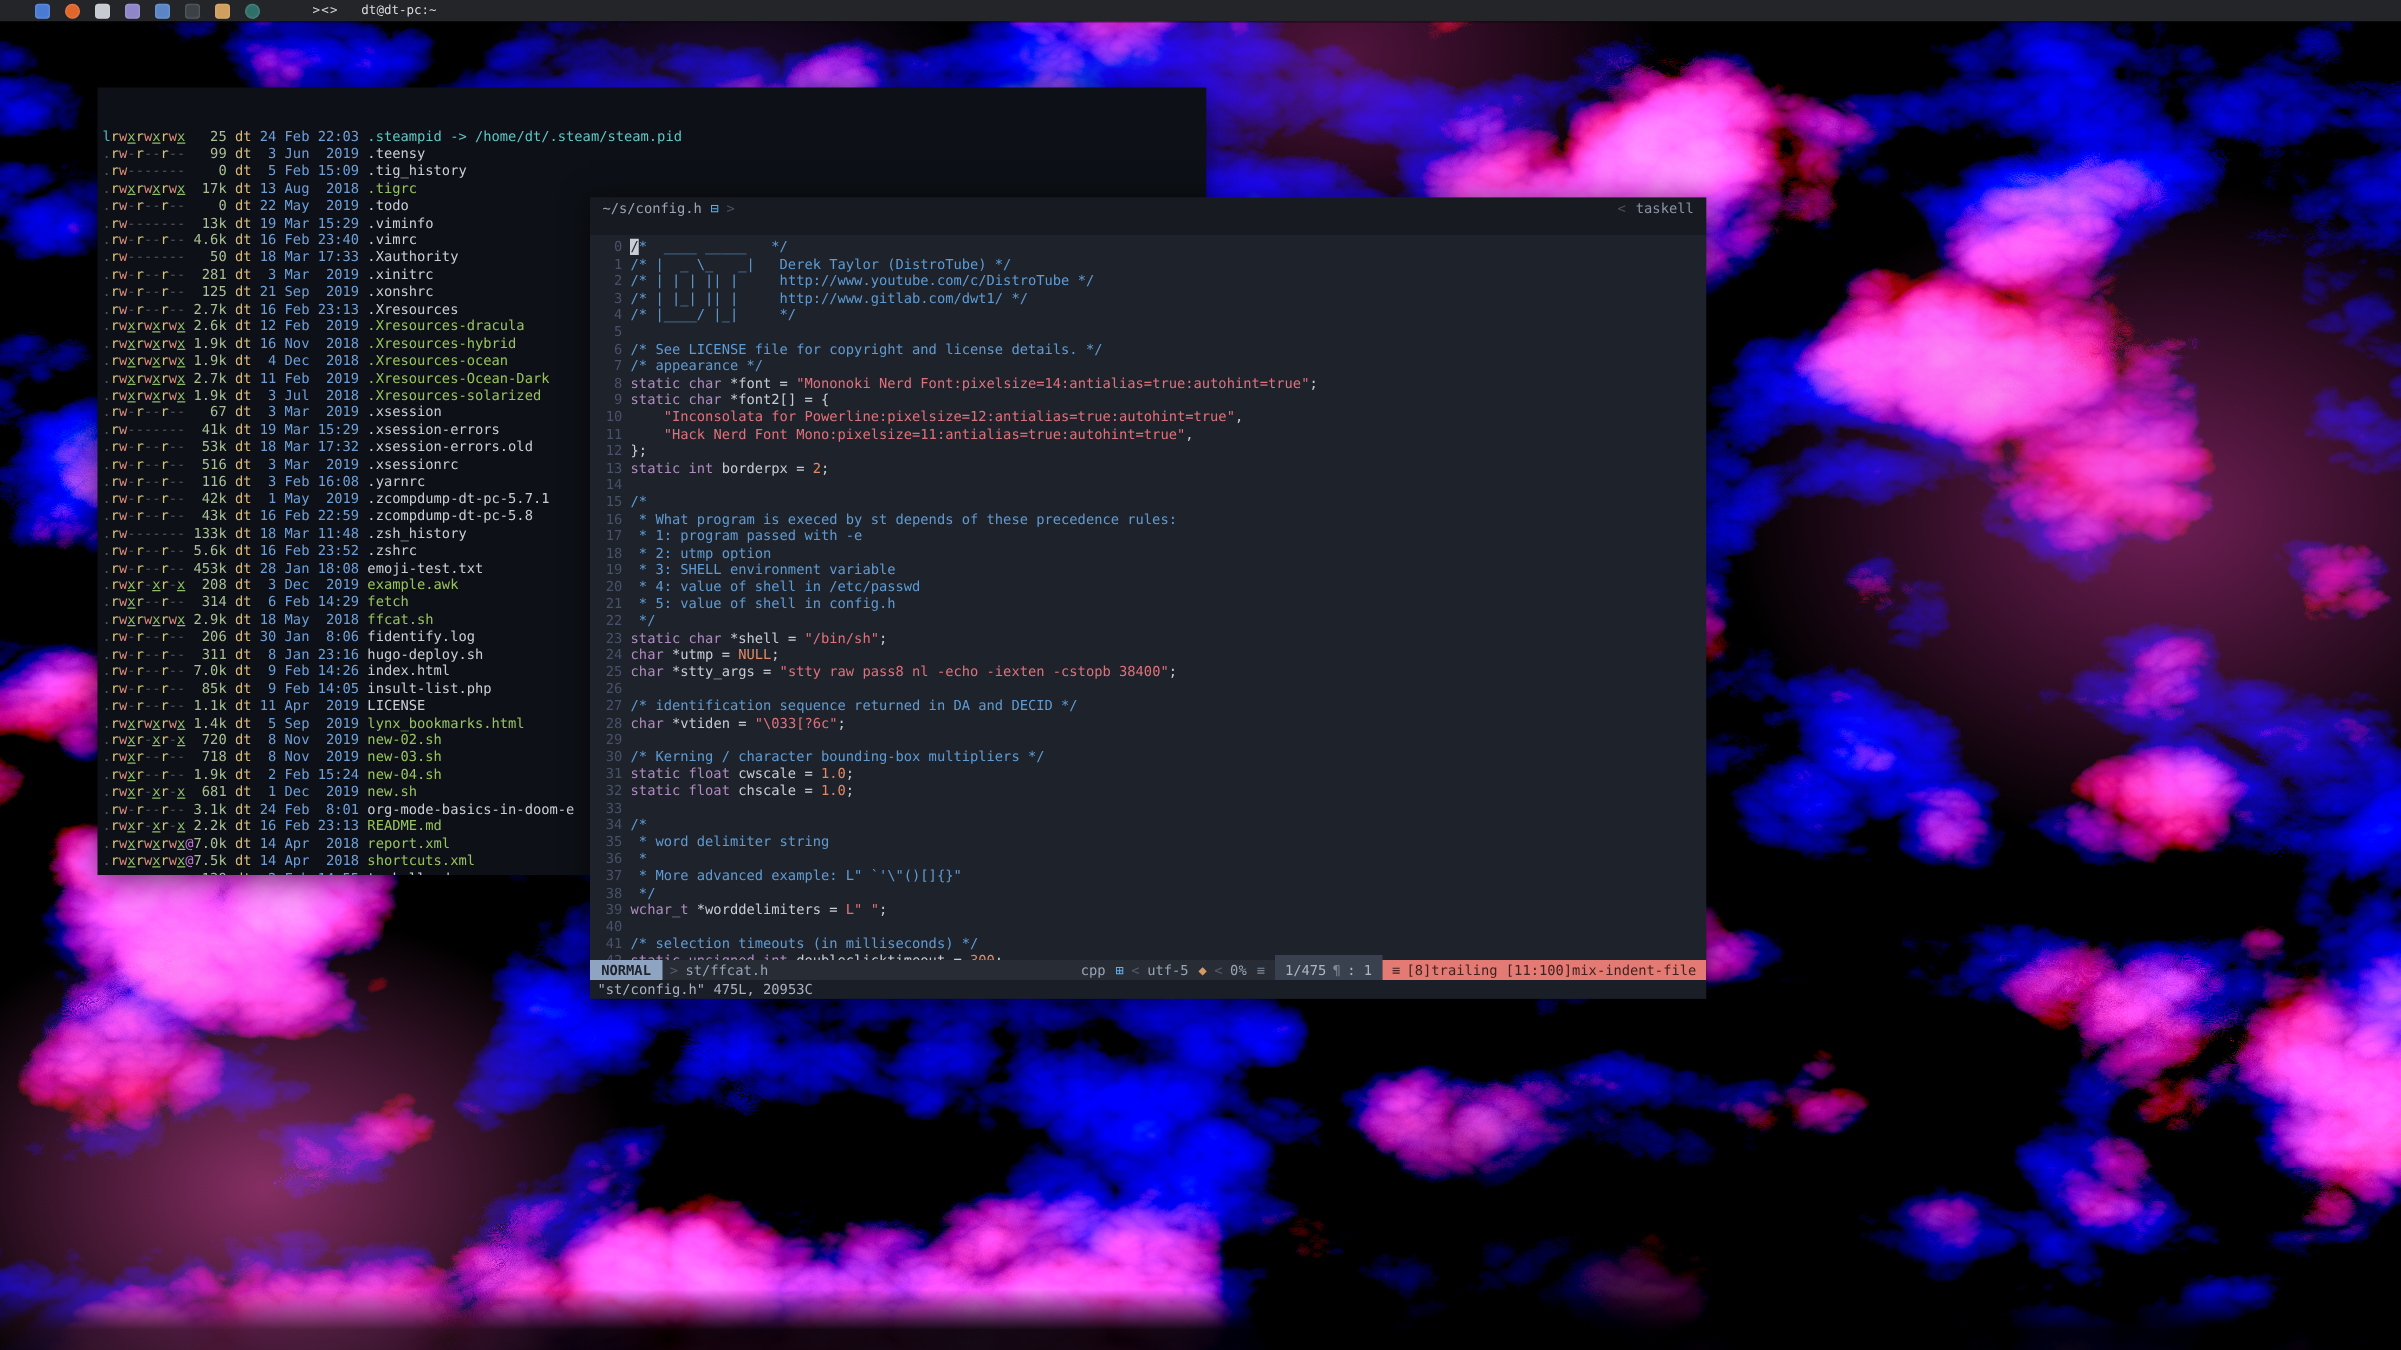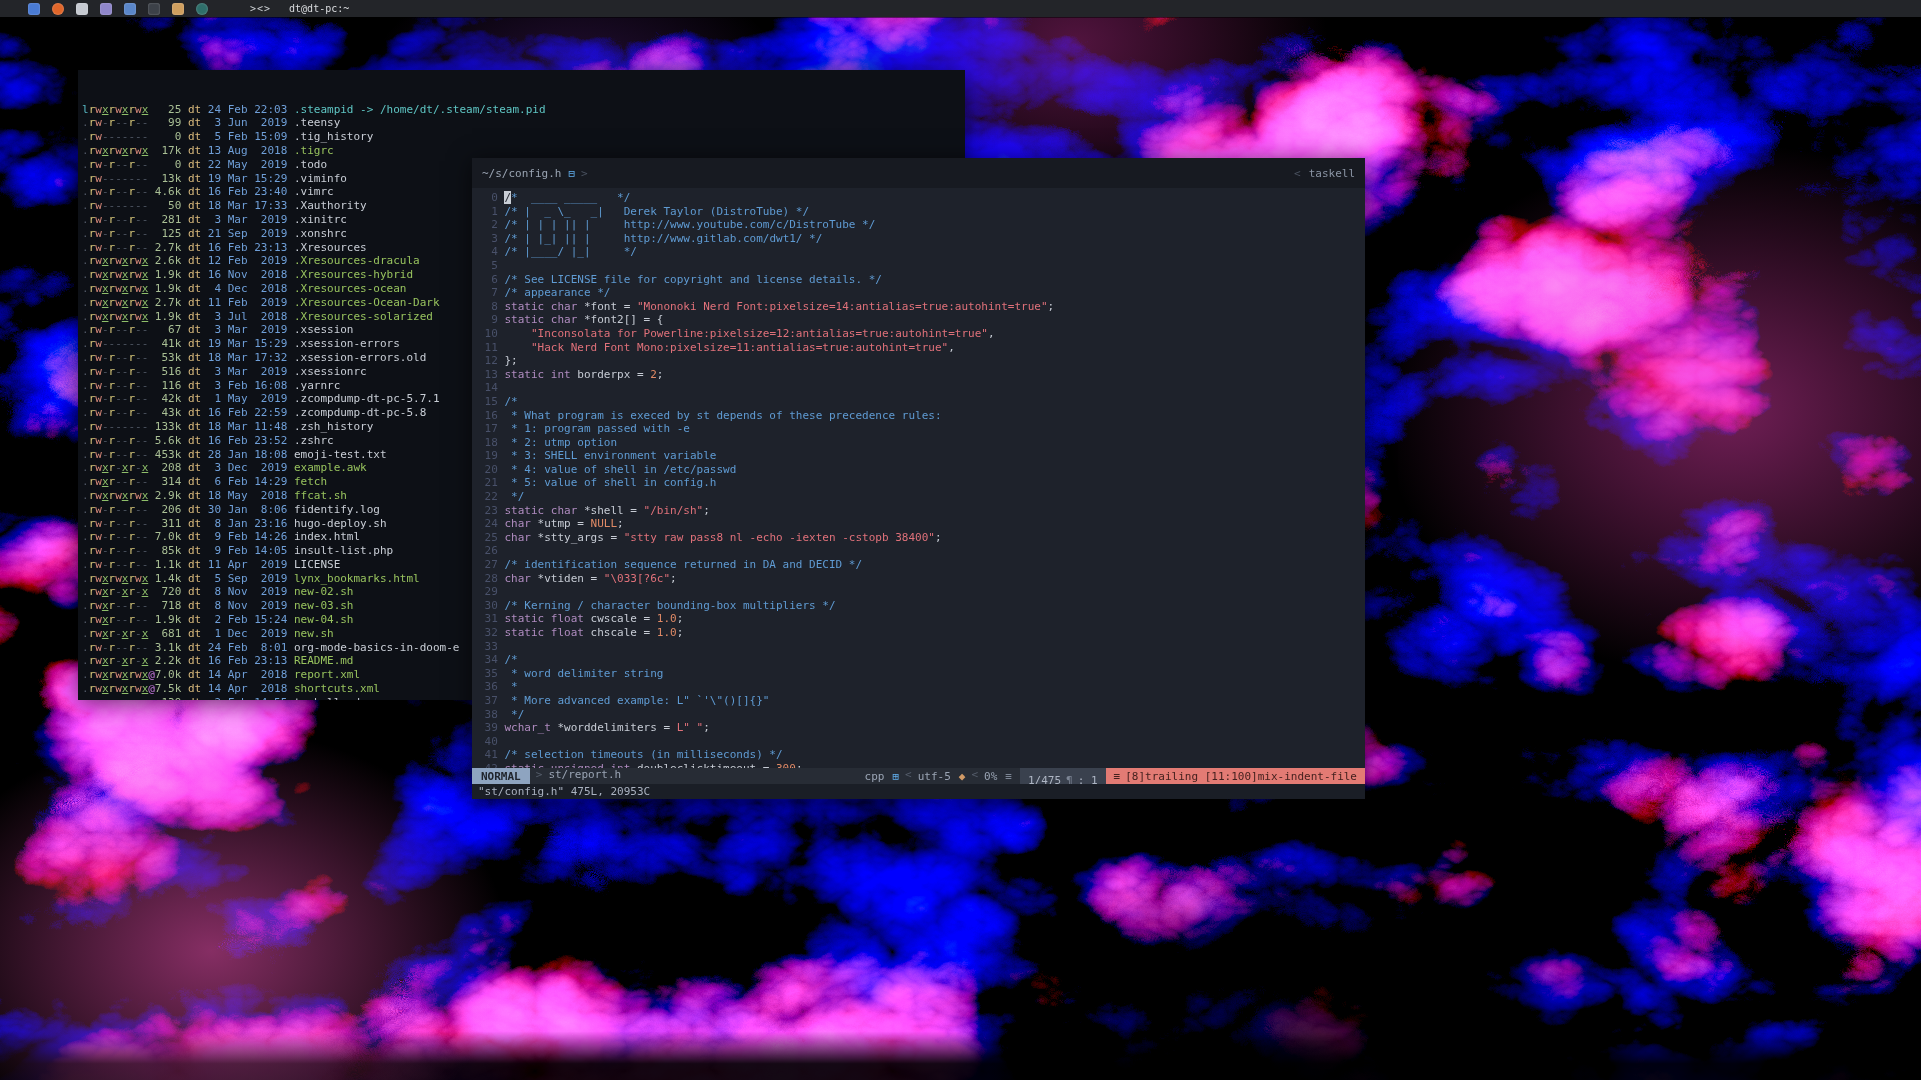--- a/index.html
+++ b/index.html
@@ -38,36 +38,36 @@
   .perm{display:inline-block;width:11ch}
   .pr{color:#d7c77a}.pw{color:#d98a7b}.px{color:#8fbf6a;text-decoration:underline}
   .pd{color:#4f5663}.pl{color:#56b6c2}.pa{color:#c678dd}
   .size{display:inline-block;width:4ch;text-align:right;color:#a9bf95}
   .owner{display:inline-block;margin:0 1ch;color:#d9b97c}
   .date{display:inline-block;margin-right:1ch;color:#6f9fd8}
   .name.file{color:#c9ced6}.name.exec{color:#98c35e}.name.link{color:#5fc6c4}
   .linktgt{color:#5fc6c4}
 
   
-  .tabline{height:17px;background:#171a21;display:flex;align-items:center;padding:15px 10px;color:#9aa4b2;flex:0 0 auto}
+  .tabline{height:17px;background:#171a21;display:flex;align-items:flex-end;padding:15px 10px;color:#9aa4b2;flex:0 0 auto}
   .tab-icon{color:#61afef;margin:0 6px 0 7px}
   .tab-sep{color:#4a5260}
   .tab-fill{flex:1}
   .buffers{color:#8a94a4;margin-left:8px}
 
   
   .codearea{flex:1;padding:3px 0 0 6px;overflow:hidden;white-space:pre;line-height:13.6px}
   .cline{height:13.6px}
   .lnum{display:inline-block;width:3ch;text-align:right;color:#49516a;margin-right:1ch}
   .cm{color:#5f9bd3}.cmu{color:#5f9bd3;}
   .kw{color:#b08cc0}.id{color:#c7ccd5}.str{color:#e0717a}.num{color:#e08a66}
   .cursor{background:#c9ced6;color:#1e222b}
 
   
-  .statusline{height:16px;background:#272c35;display:flex;color:#9aa4b4;flex:0 0 auto}
+  .statusline{height:16px;background:#272c35;display:flex;align-items:center;color:#9aa4b4;flex:0 0 auto}
   .sl-mode{background:#8ea4c0;color:#20242c;font-weight:bold;padding:0 9px;height:100%;display:flex;align-items:center}
   .sl-sep{color:#555d6b;margin:0 6px}
   .sl-item{display:flex;align-items:center;gap:8px}
   .sl-fill{flex:1}
   .ic-blue{color:#61afef}.ic-orange{color:#d19a66}.ic-gray{color:#7d8695}
   .sl-pos{background:#3a414e;padding:12px 8px;height:100%;display:flex;align-items:center;gap:5px;color:#aeb6c4;margin-left:8px}
   .sl-lint{background:#e37b74;color:#44211e;padding:0 8px;height:100%;display:flex;align-items:center;gap:5px}
 
   .cmdline{height:15px;display:flex;align-items:center;padding:0 6px;color:#aab2c0;background:#1a1e26;flex:0 0 auto}
 </style>
@@ -121,21 +121,21 @@
     <span class="tab-fill"></span>
     <span class="tab-sep">&lt;</span>
     <span class="buffers">taskell</span>
   </div>
 
   <div class="codearea"><div class="cline"><span class="lnum">0</span><span class="cursor">/</span><span class="cm">*  ____ _____   */</span></div><div class="cline"><span class="lnum">1</span><span class="cm">/* |  _ \_   _|   Derek Taylor (DistroTube) */</span></div><div class="cline"><span class="lnum">2</span><span class="cm">/* | | | || |     </span><span class="cmu">http://www.youtube.com/c/DistroTube</span><span class="cm"> */</span></div><div class="cline"><span class="lnum">3</span><span class="cm">/* | |_| || |     </span><span class="cmu">http://www.gitlab.com/dwt1/</span><span class="cm"> */</span></div><div class="cline"><span class="lnum">4</span><span class="cm">/* |____/ |_|     */</span></div><div class="cline"><span class="lnum">5</span></div><div class="cline"><span class="lnum">6</span><span class="cm">/* See LICENSE file for copyright and license details. */</span></div><div class="cline"><span class="lnum">7</span><span class="cm">/* appearance */</span></div><div class="cline"><span class="lnum">8</span><span class="kw">static char </span><span class="id">*font = </span><span class="str">"Mononoki Nerd Font:pixelsize=14:antialias=true:autohint=true"</span><span class="id">;</span></div><div class="cline"><span class="lnum">9</span><span class="kw">static char </span><span class="id">*font2[] = {</span></div><div class="cline"><span class="lnum">10</span><span class="id">    </span><span class="str">"Inconsolata for Powerline:pixelsize=12:antialias=true:autohint=true"</span><span class="id">,</span></div><div class="cline"><span class="lnum">11</span><span class="id">    </span><span class="str">"Hack Nerd Font Mono:pixelsize=11:antialias=true:autohint=true"</span><span class="id">,</span></div><div class="cline"><span class="lnum">12</span><span class="id">};</span></div><div class="cline"><span class="lnum">13</span><span class="kw">static int </span><span class="id">borderpx = </span><span class="num">2</span><span class="id">;</span></div><div class="cline"><span class="lnum">14</span></div><div class="cline"><span class="lnum">15</span><span class="cm">/*</span></div><div class="cline"><span class="lnum">16</span><span class="cm"> * What program is execed by st depends of these precedence rules:</span></div><div class="cline"><span class="lnum">17</span><span class="cm"> * 1: program passed with -e</span></div><div class="cline"><span class="lnum">18</span><span class="cm"> * 2: utmp option</span></div><div class="cline"><span class="lnum">19</span><span class="cm"> * 3: SHELL environment variable</span></div><div class="cline"><span class="lnum">20</span><span class="cm"> * 4: value of shell in /etc/passwd</span></div><div class="cline"><span class="lnum">21</span><span class="cm"> * 5: value of shell in config.h</span></div><div class="cline"><span class="lnum">22</span><span class="cm"> */</span></div><div class="cline"><span class="lnum">23</span><span class="kw">static char </span><span class="id">*shell = </span><span class="str">"/bin/sh"</span><span class="id">;</span></div><div class="cline"><span class="lnum">24</span><span class="kw">char </span><span class="id">*utmp = </span><span class="num">NULL</span><span class="id">;</span></div><div class="cline"><span class="lnum">25</span><span class="kw">char </span><span class="id">*stty_args = </span><span class="str">"stty raw pass8 nl -echo -iexten -cstopb 38400"</span><span class="id">;</span></div><div class="cline"><span class="lnum">26</span></div><div class="cline"><span class="lnum">27</span><span class="cm">/* identification sequence returned in DA and DECID */</span></div><div class="cline"><span class="lnum">28</span><span class="kw">char </span><span class="id">*vtiden = </span><span class="str">"\033[?6c"</span><span class="id">;</span></div><div class="cline"><span class="lnum">29</span></div><div class="cline"><span class="lnum">30</span><span class="cm">/* Kerning / character bounding-box multipliers */</span></div><div class="cline"><span class="lnum">31</span><span class="kw">static float </span><span class="id">cwscale = </span><span class="num">1.0</span><span class="id">;</span></div><div class="cline"><span class="lnum">32</span><span class="kw">static float </span><span class="id">chscale = </span><span class="num">1.0</span><span class="id">;</span></div><div class="cline"><span class="lnum">33</span></div><div class="cline"><span class="lnum">34</span><span class="cm">/*</span></div><div class="cline"><span class="lnum">35</span><span class="cm"> * word delimiter string</span></div><div class="cline"><span class="lnum">36</span><span class="cm"> *</span></div><div class="cline"><span class="lnum">37</span><span class="cm"> * More advanced example: L" `'\"()[]{}"</span></div><div class="cline"><span class="lnum">38</span><span class="cm"> */</span></div><div class="cline"><span class="lnum">39</span><span class="kw">wchar_t </span><span class="id">*worddelimiters = </span><span class="str">L" "</span><span class="id">;</span></div><div class="cline"><span class="lnum">40</span></div><div class="cline"><span class="lnum">41</span><span class="cm">/* selection timeouts (in milliseconds) */</span></div><div class="cline"><span class="lnum">42</span><span class="kw">static unsigned int </span><span class="id">doubleclicktimeout = </span><span class="num">300</span><span class="id">;</span></div></div>
 
   <div class="statusline">
     <span class="sl-mode">NORMAL</span>
     <span class="sl-sep">&gt;</span>
-    <span>st/report.h</span>
+    <span>st/ffcat.h</span>
     <span class="sl-fill"></span>
     <span class="sl-item">
         <span>cpp</span>
         <span class="ic-blue">⊞</span>
       </span>
     <span class="sl-sep">&lt;</span>
     <span class="sl-item">
         <span>utf-5</span>
         <span class="ic-orange">◆</span>
       </span>

